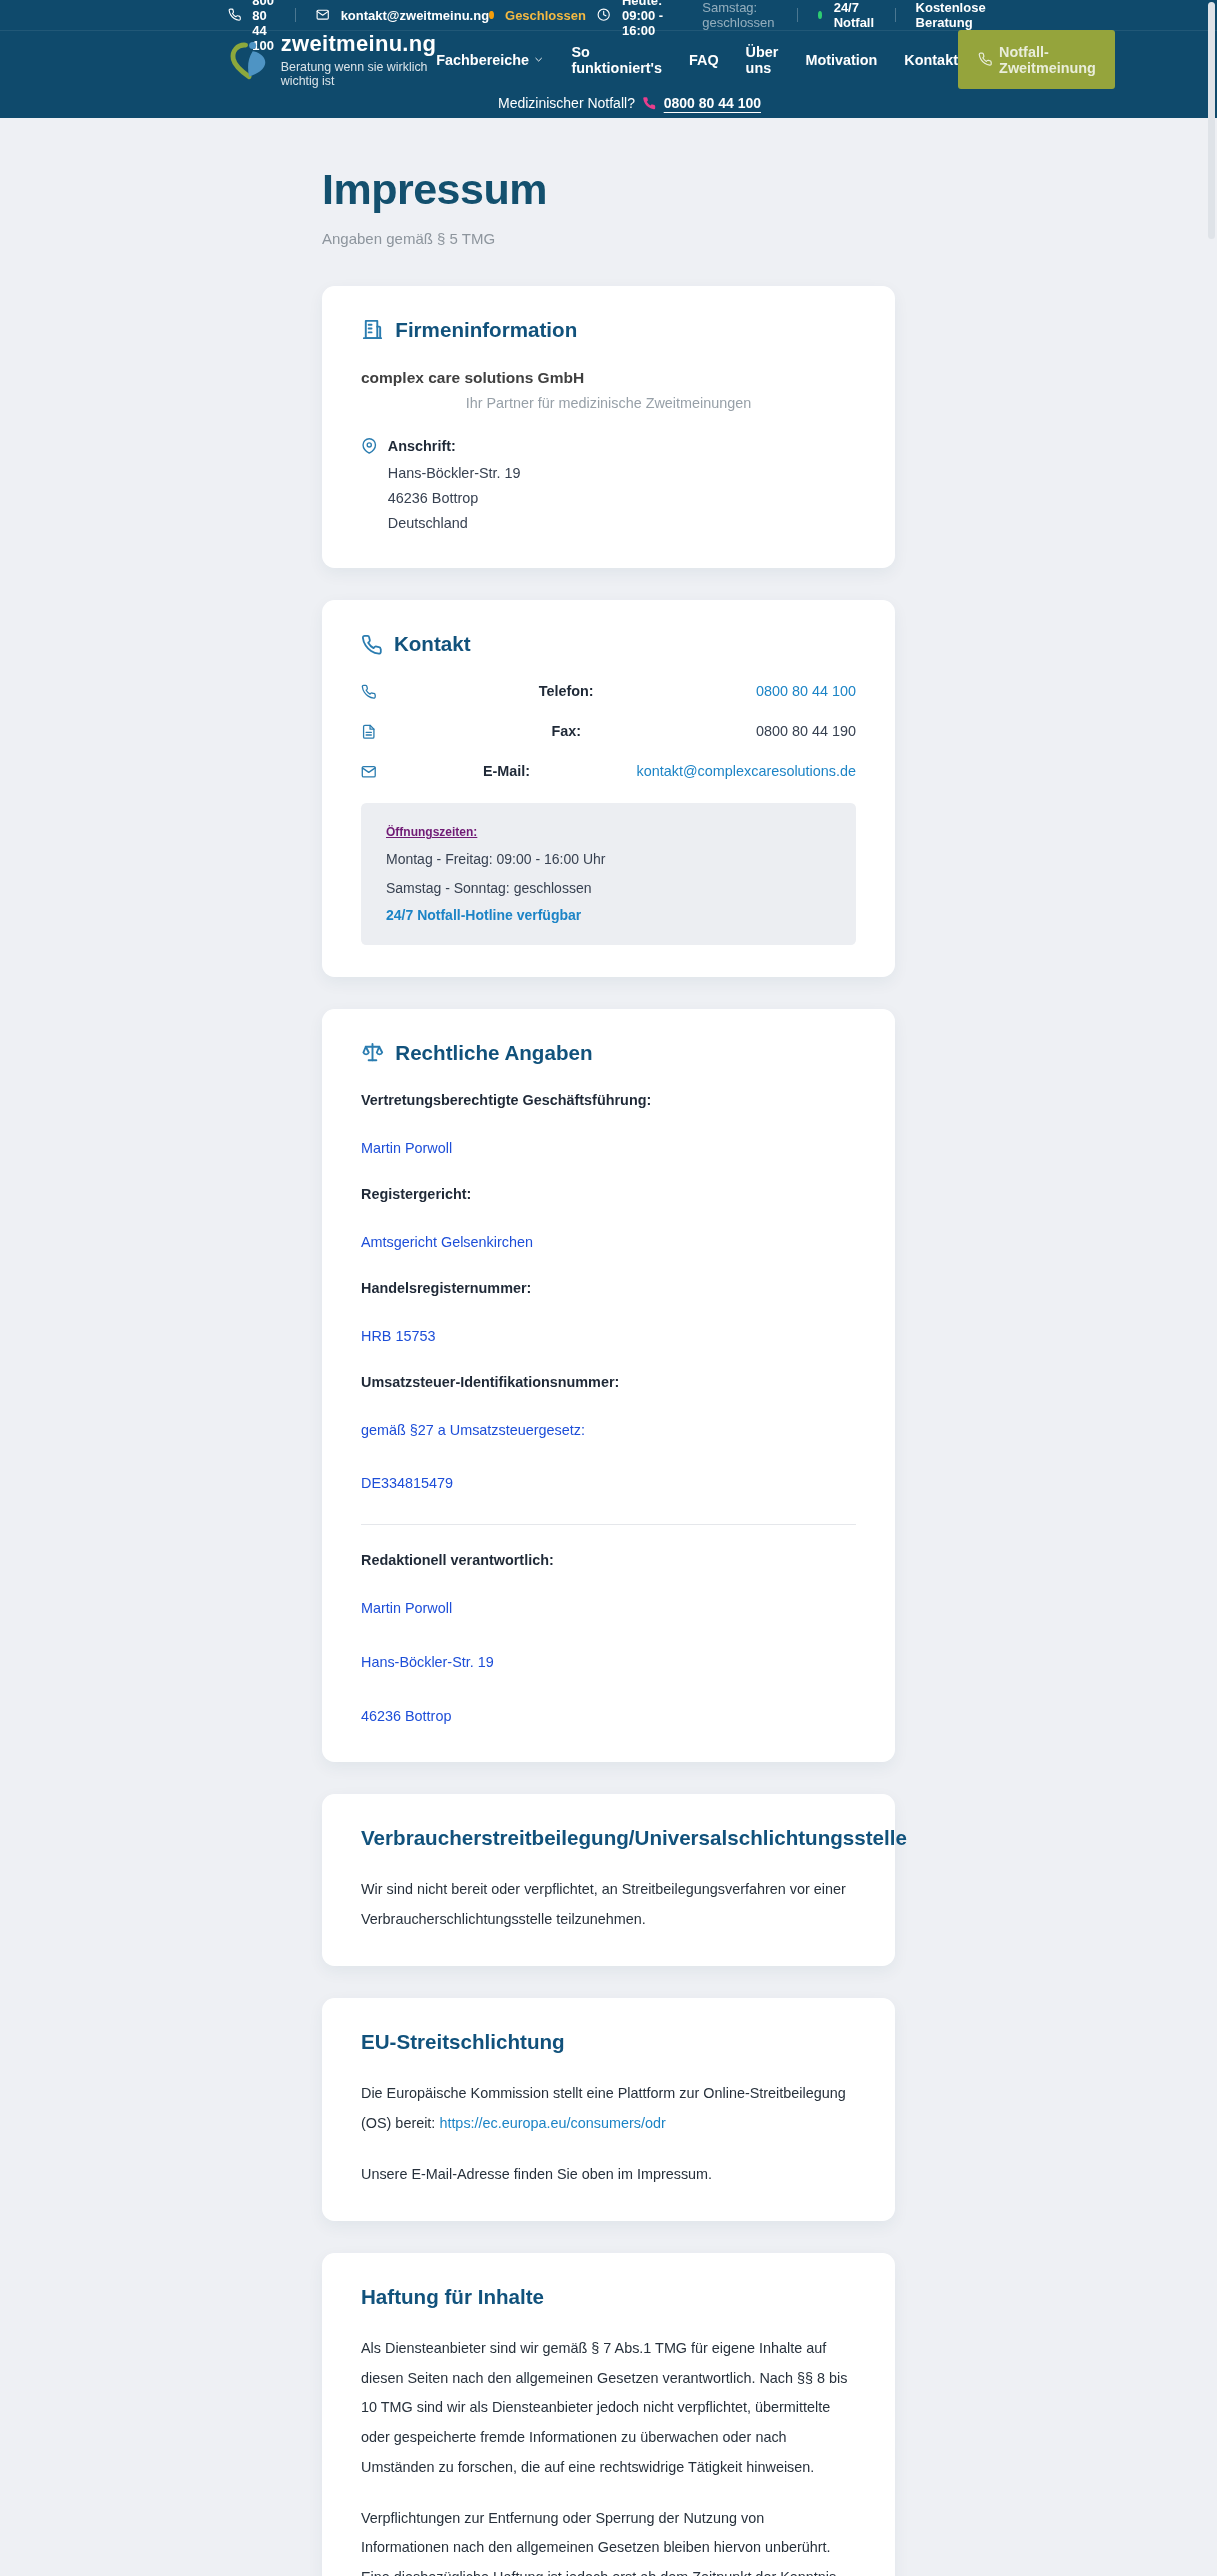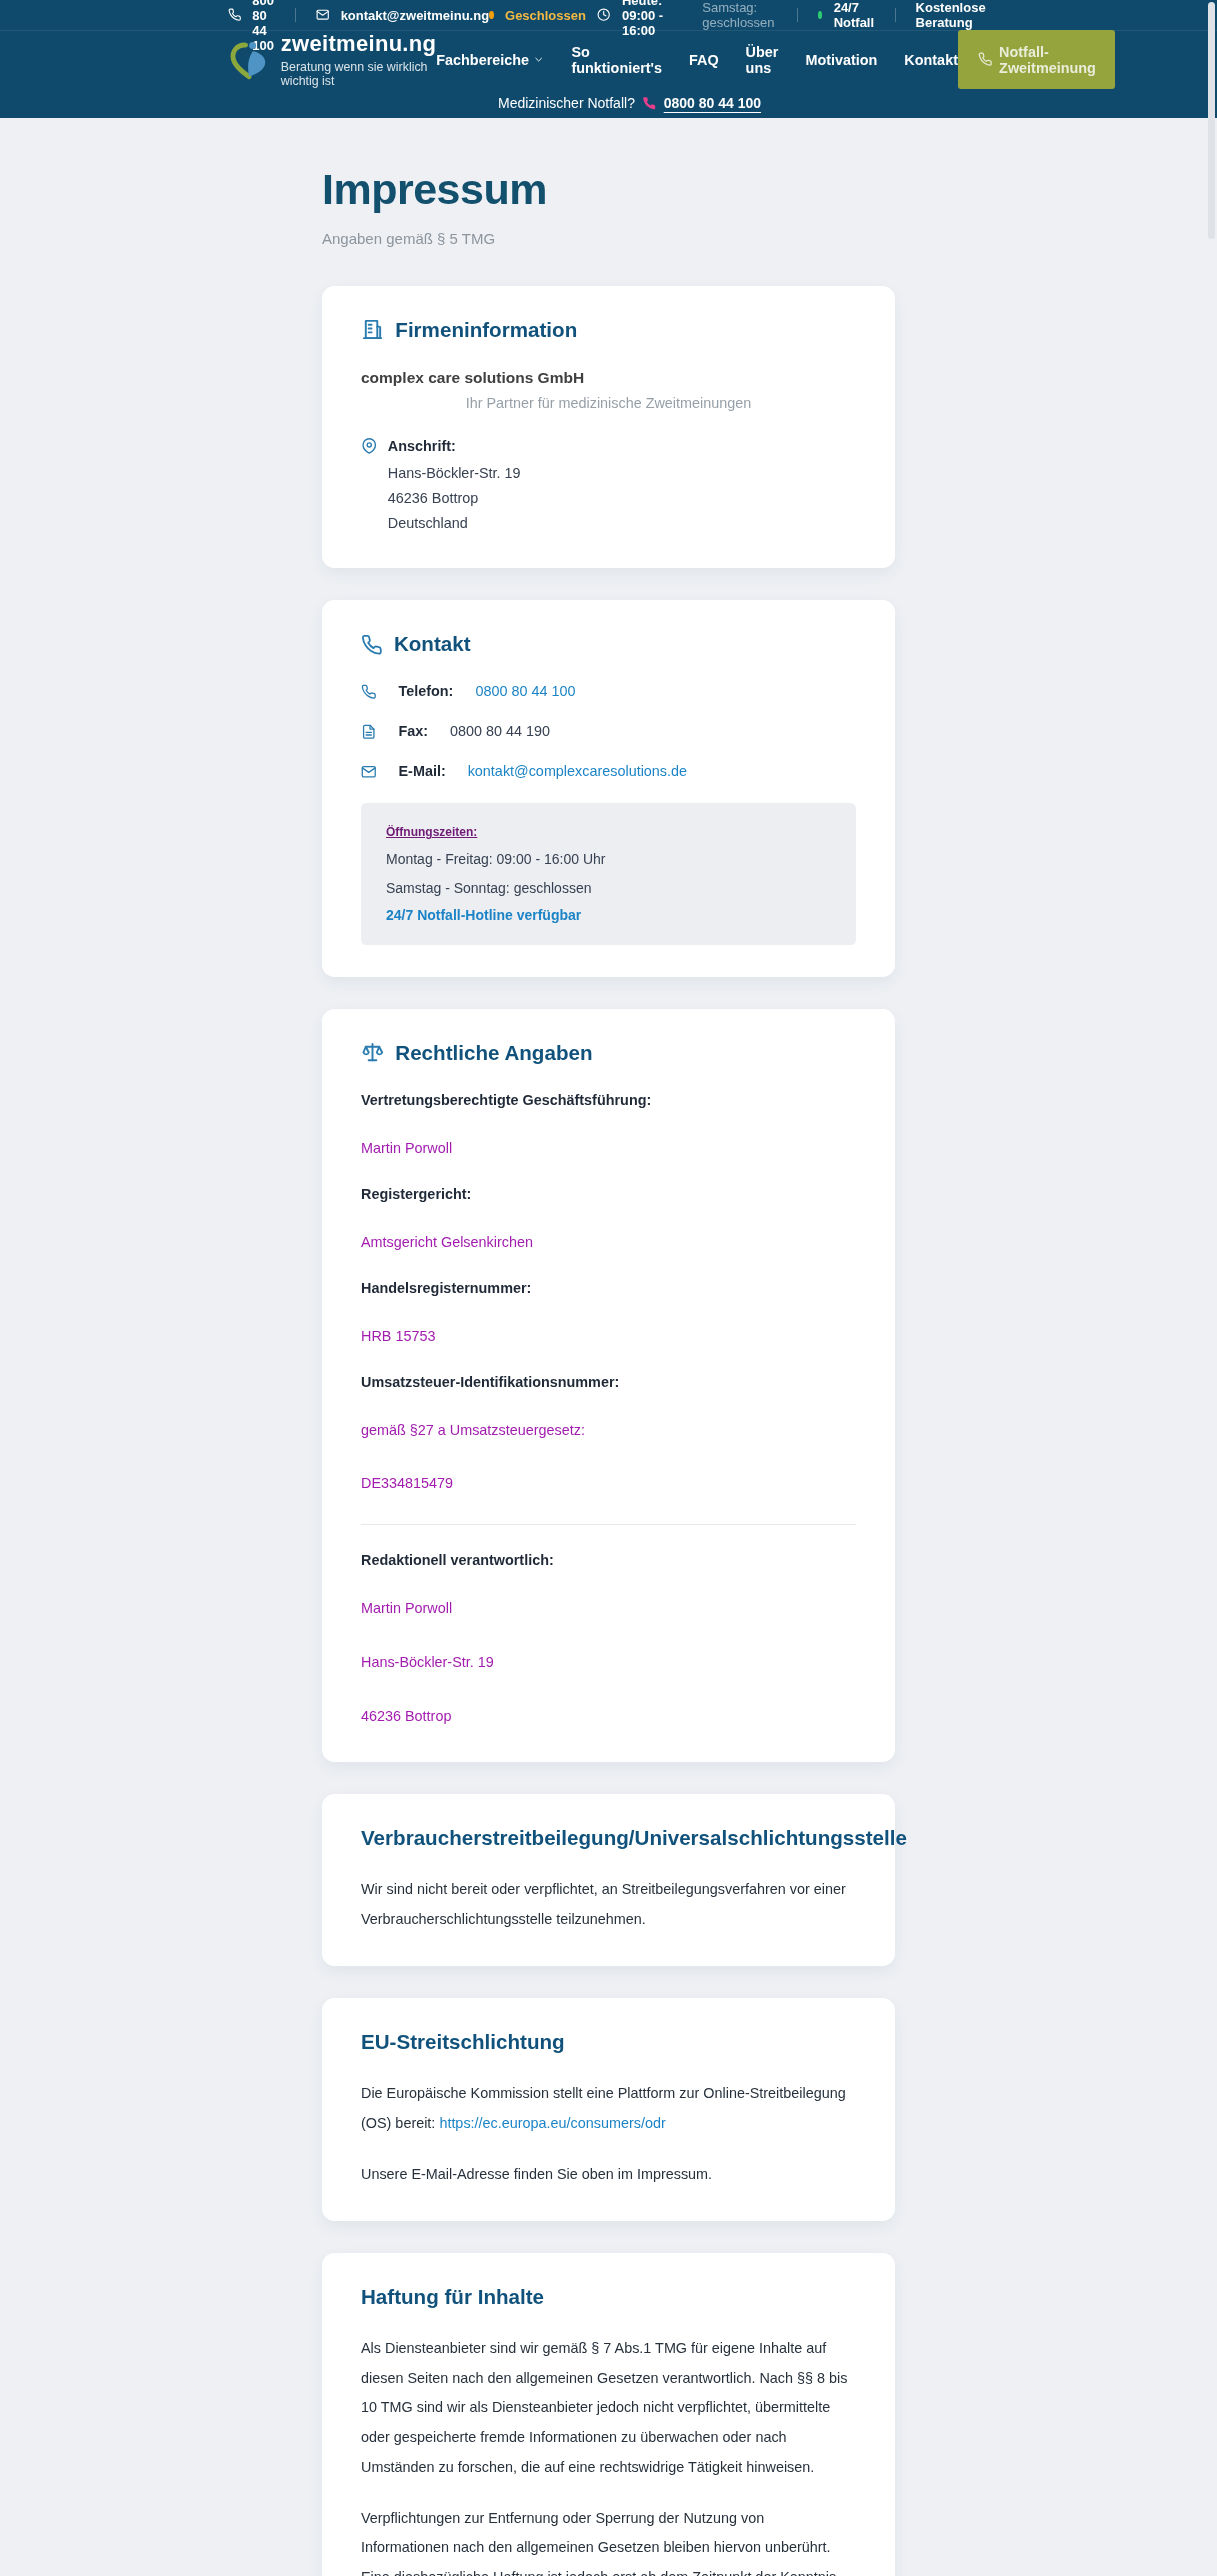--- a/index.html
+++ b/index.html
@@ -72,32 +72,32 @@
   .card-head{ display:flex; align-items:center; gap:11.3px; margin-bottom:27px; }
   .card-head h2, .card h2.plain{ color:#11527c; font-size:20.6px; font-weight:bold; }
   .card-icon{ color:#2a7cb0; }
 
   .company-name{ font-size:15.5px; font-weight:bold; color:#404040; }
   .company-tag{ font-size:14.4px; color:#97a0a8; margin-top:8.2px;text-align:center; }
   .addr-row{ display:flex; gap:10.3px; margin-top:27px; }
   .addr-label{ font-size:14.4px; font-weight:bold; color:#1f2937; margin-bottom:7.2px; }
   .addr-line{ font-size:14.4px; color:#374151; line-height:1.75; }
 
-  .k-row{ display:flex; align-items:center; gap:22px; margin-bottom:24px; font-size:14.4px; }
+  .k-row{ display:flex; align-items:center; gap:14px; margin-bottom:24px; font-size:14.4px;justify-content:space-between; }
   .k-label{ font-weight:bold; color:#1f2937; }
   .k-value{ color:#374151; }
   .link-blue{ color:#1c84c6; }
   .hours-box{ background:#eceef2; border-radius:5.2px; padding:21.6px 25px; margin-top:5.2px; }
   .hours-title{ color:#701a75; font-size:12px; font-weight:bold;text-decoration:underline; }
   .hours-line{ color:#374151; font-size:14px; margin-top:12.4px; }
   .hours-hotline{ color:#1c84c6; font-size:14px; font-weight:bold; margin-top:11.3px; }
 
   .legal-group{ margin-bottom:24px; }
   .legal-label{ font-size:14.4px; font-weight:bold; color:#1f2937; margin-bottom:8.2px; }
-  .legal-value{ font-size:14.4px; color:#a21caf; line-height:1.8;margin-top:28px; }
+  .legal-value{ font-size:14.4px; color:#1d4ed8; line-height:1.8;margin-top:28px; }
   .card-divider{ border:none; border-top:0.5px solid #e5e7eb; margin:27px 0; }
 
   .para{ font-size:14.4px; line-height:2.05; color:#27313c; margin-bottom:21.6px; }
   .para:last-child{ margin-bottom:0; }
 </style>
 </head>
 <body>
 
 <div class="scrollbar-thumb"></div>
 

